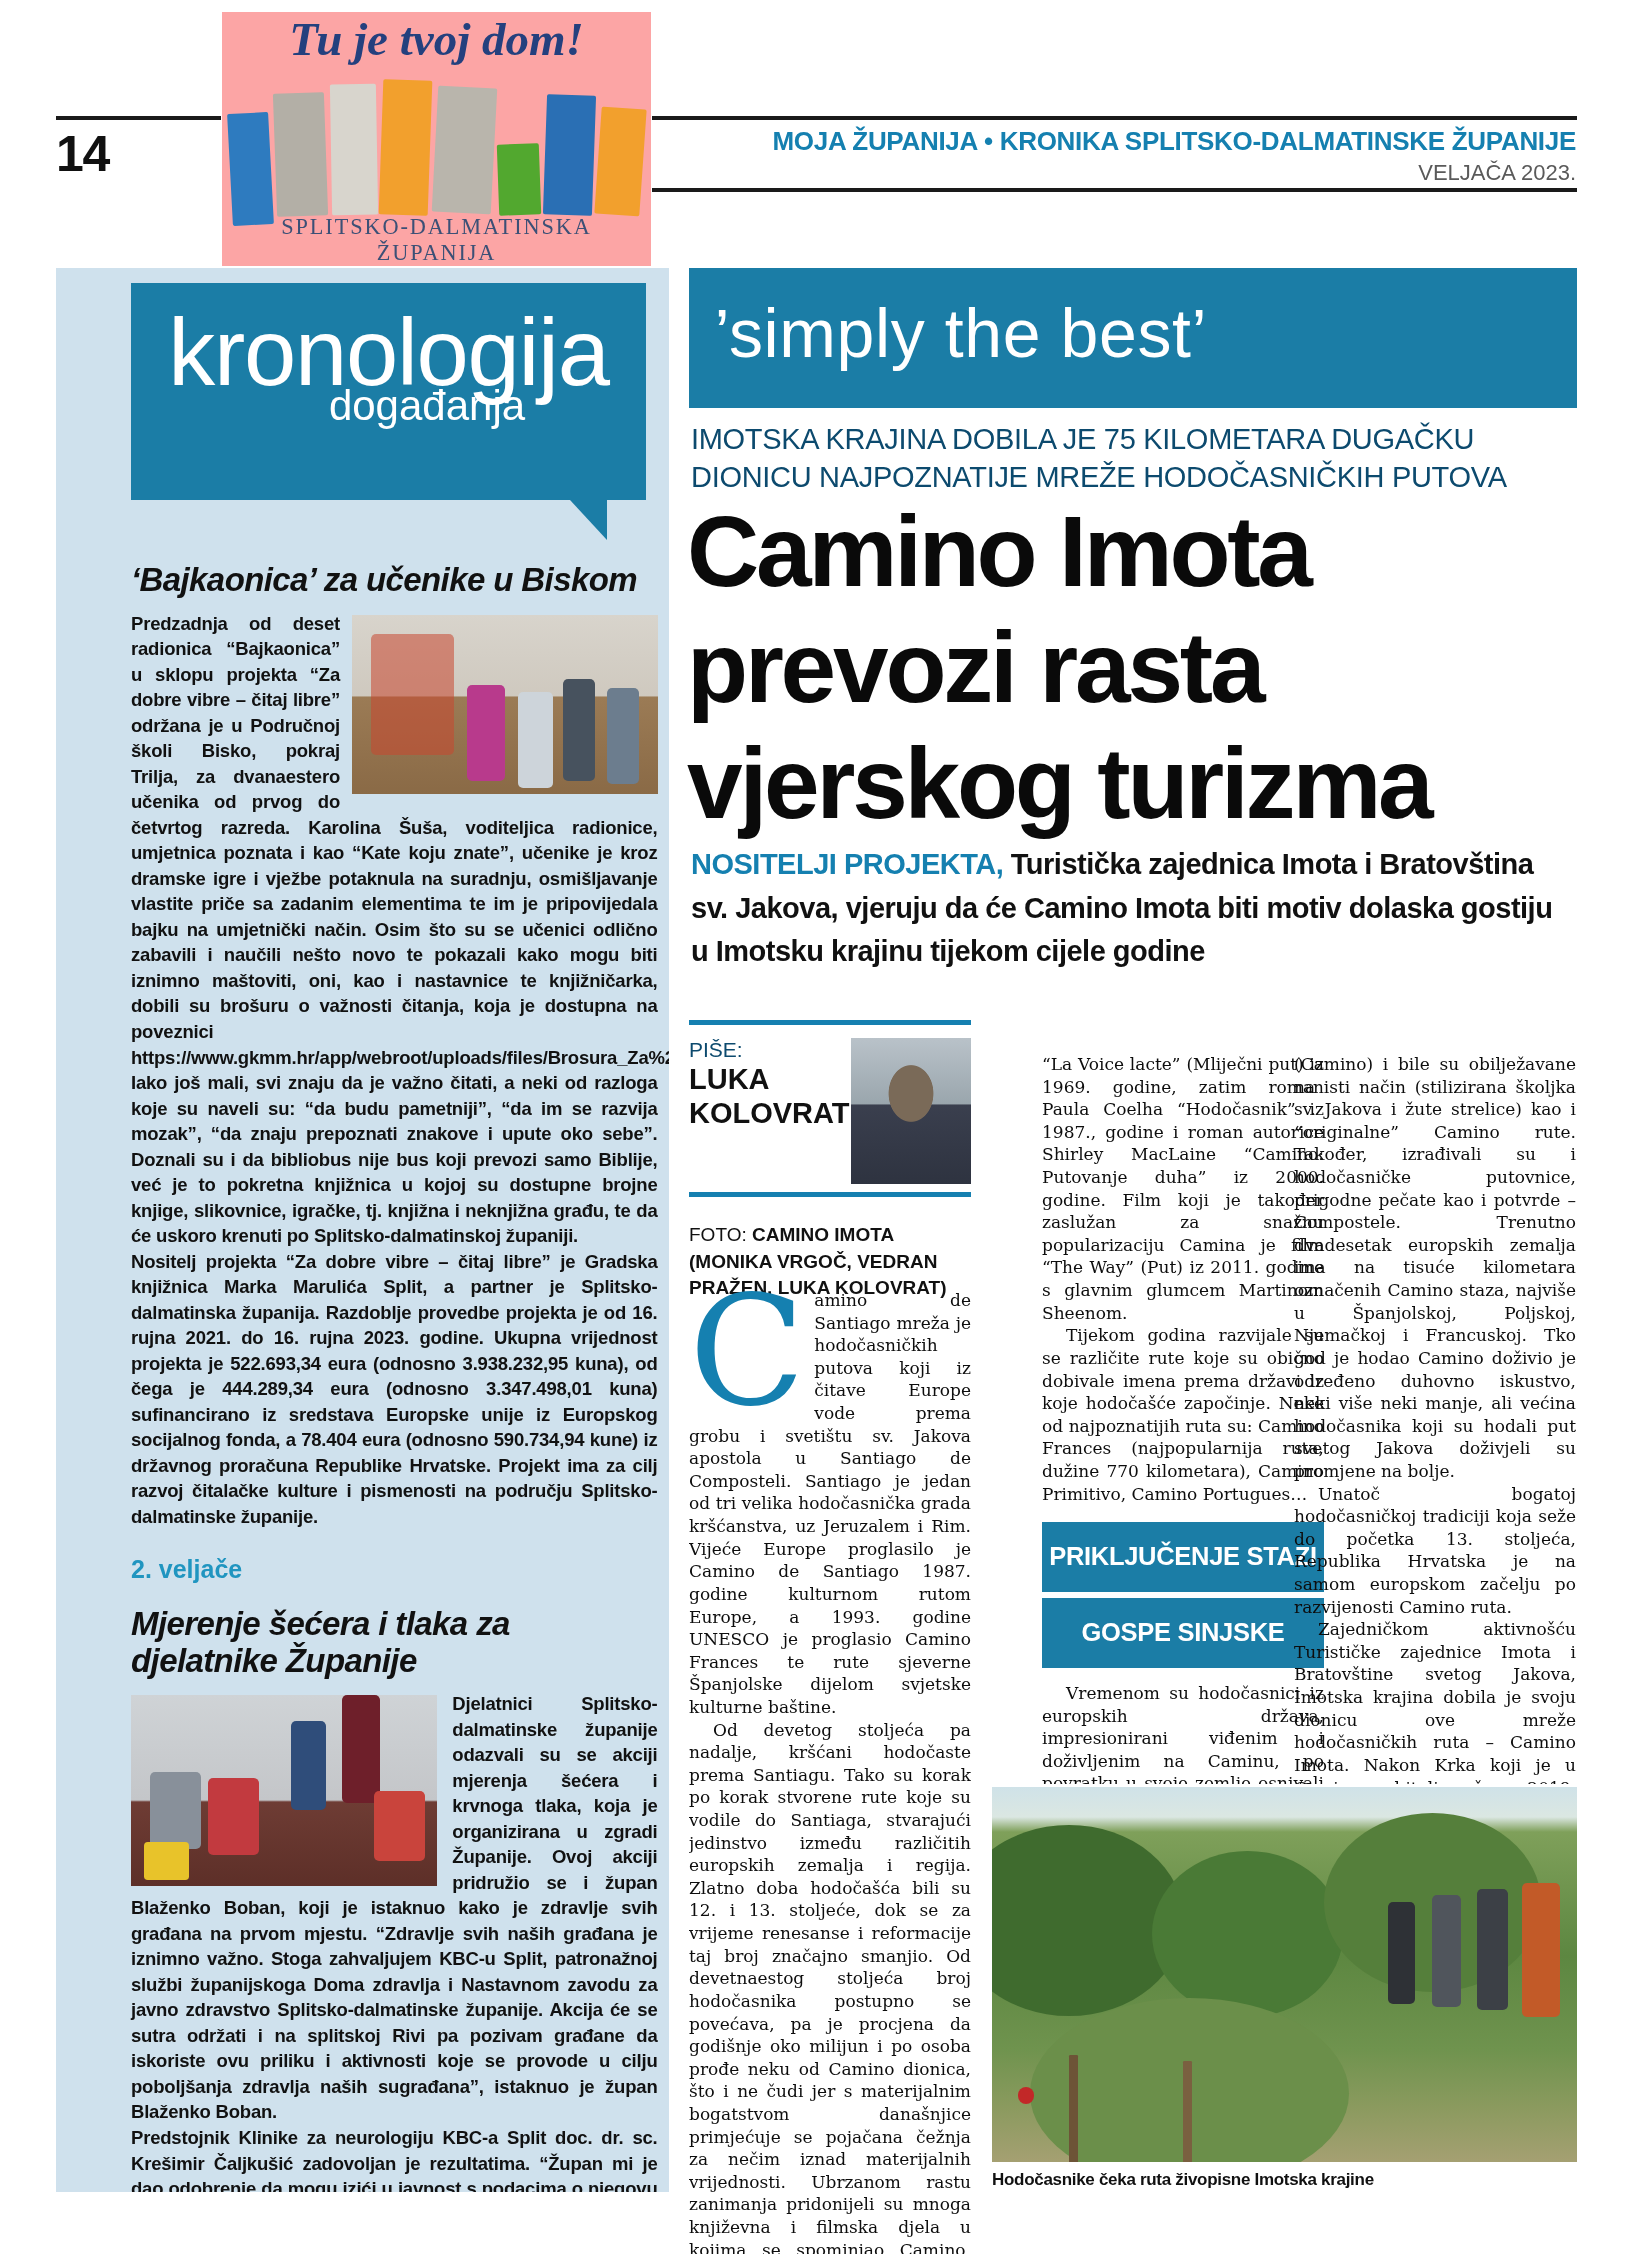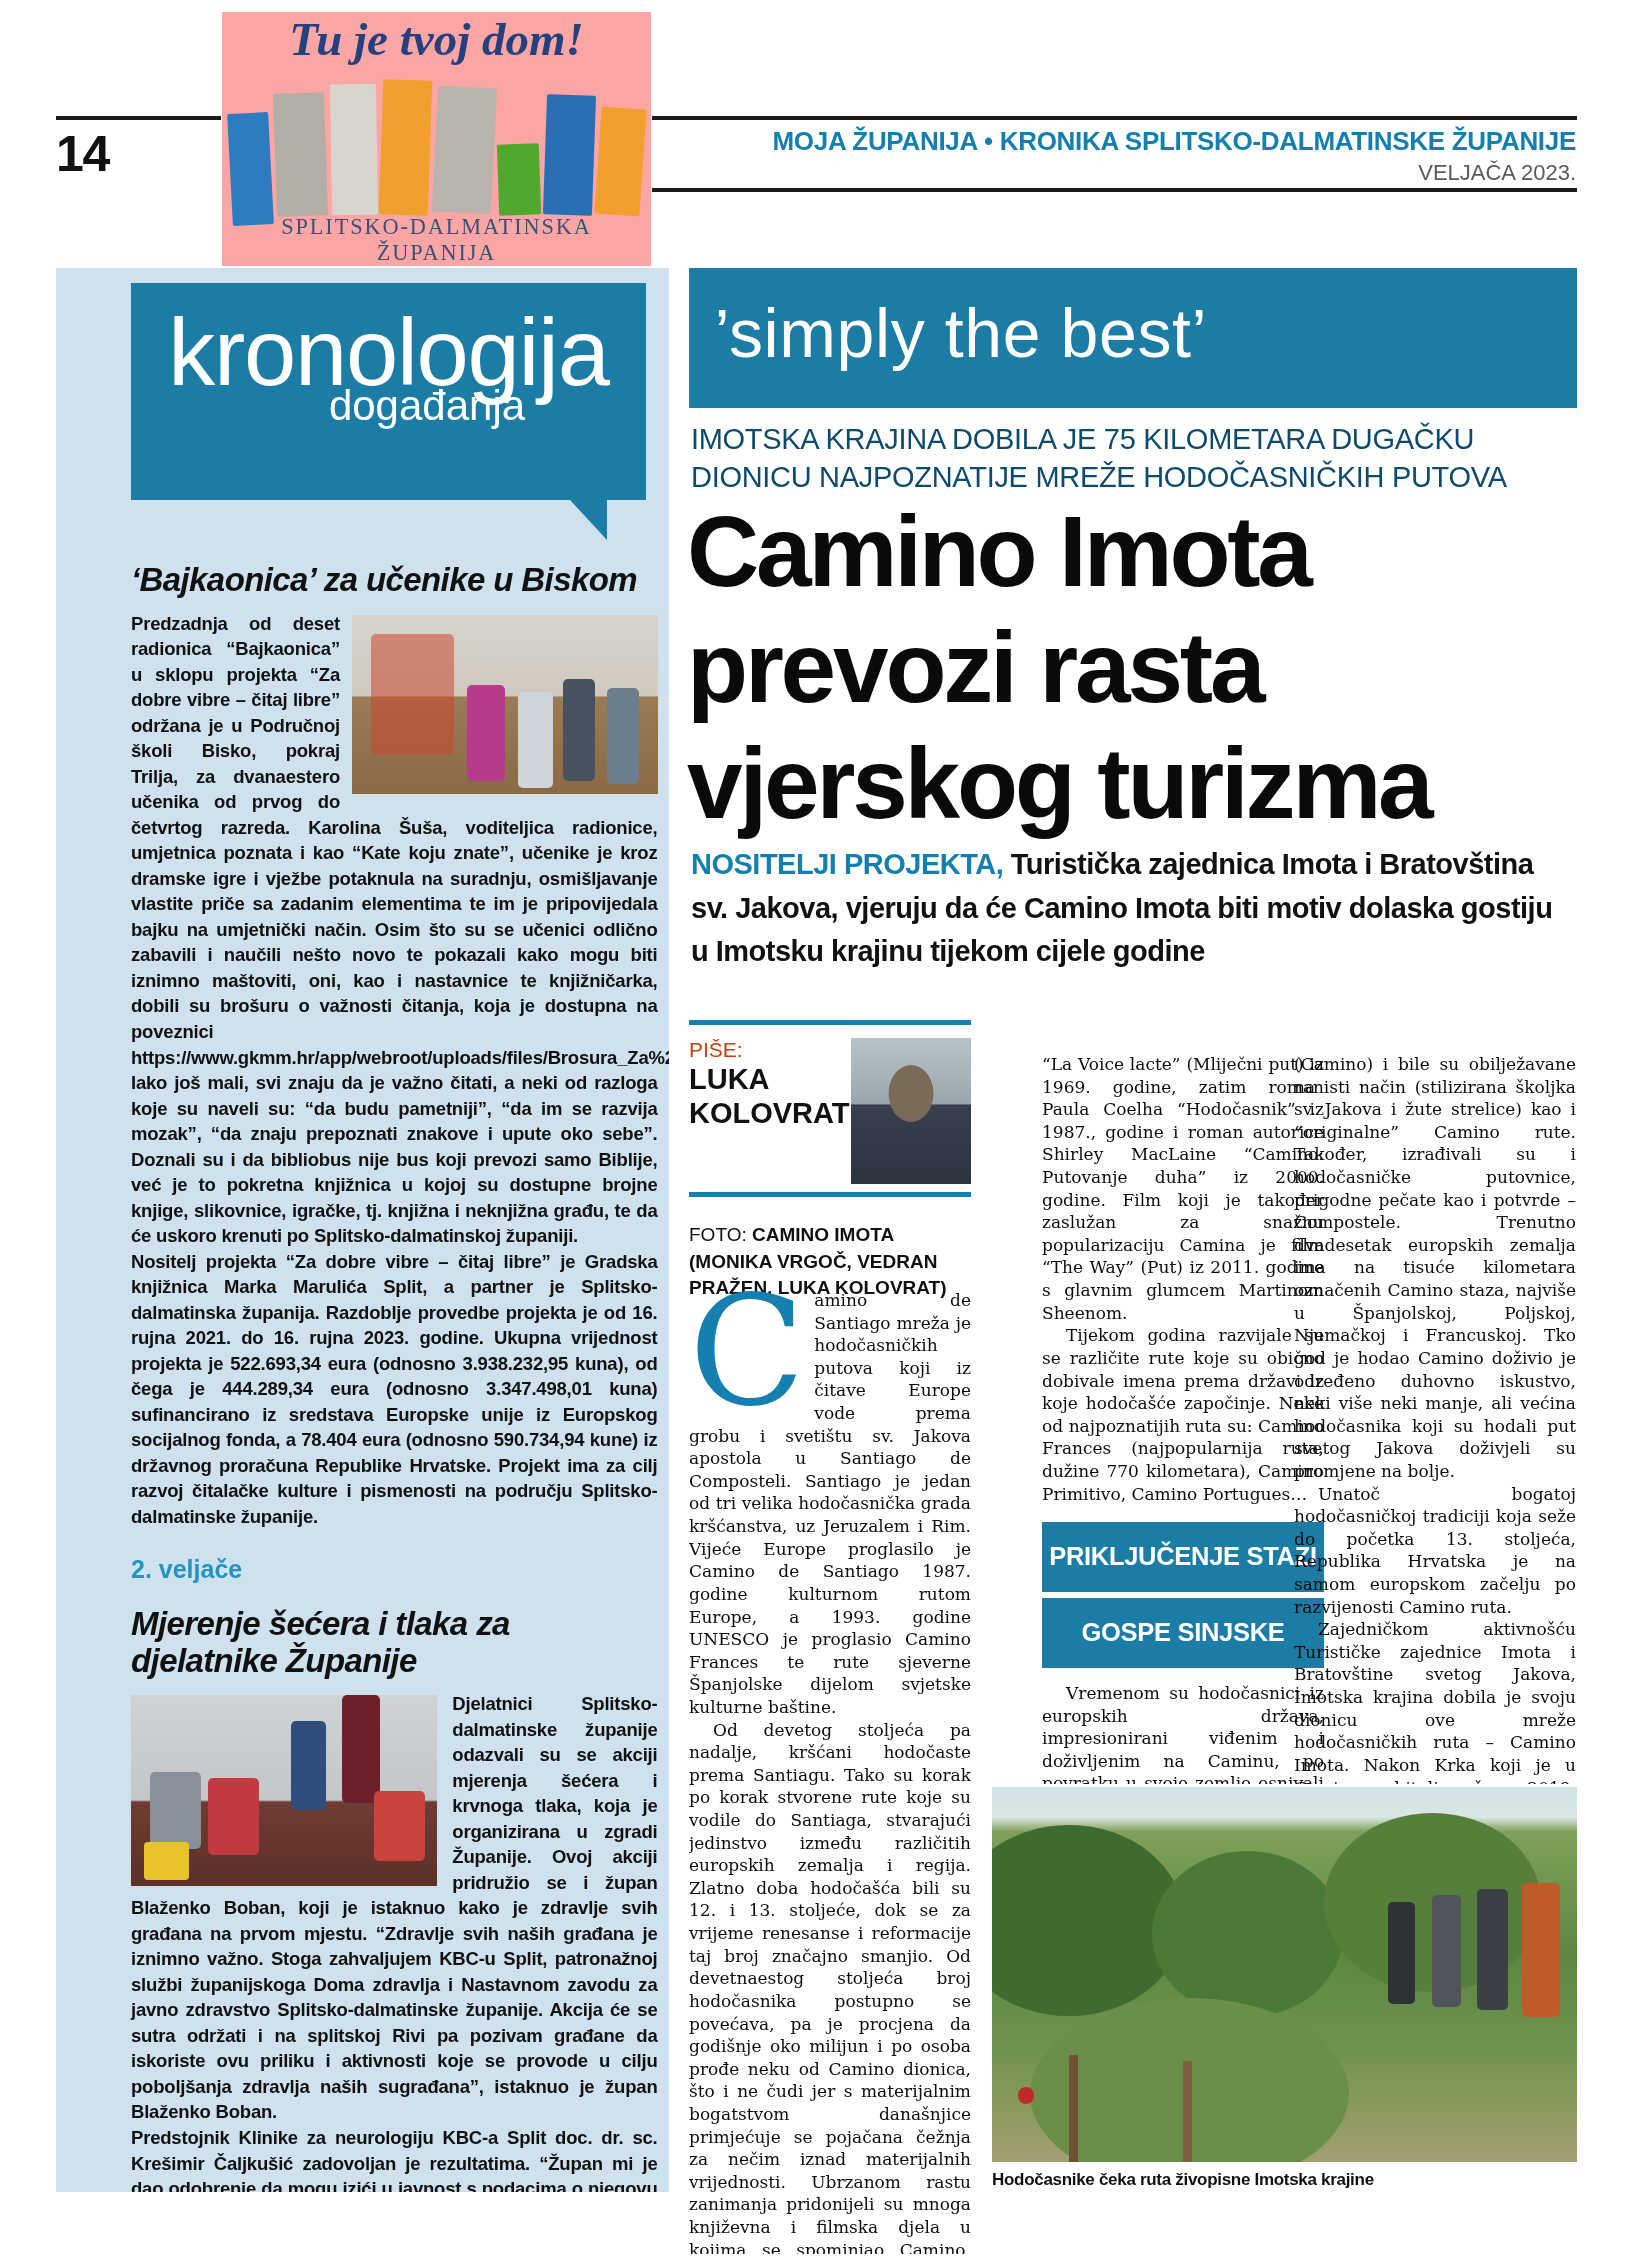--- a/index.html
+++ b/index.html
@@ -42,21 +42,21 @@
   #kicker{position:absolute;left:691px;top:421px;width:874px;font-size:29px;line-height:1.3;
           letter-spacing:-0.3px;color:#0c4a6e;font-stretch:condensed;}
   #headline{position:absolute;left:687px;top:493px;width:894px;font-size:100px;font-weight:700;
             line-height:1.16;letter-spacing:-3.2px;color:#0a0a0a;font-stretch:ultra-condensed;}
   #lead{position:absolute;left:691px;top:843px;width:886px;font-size:29px;font-weight:700;
         line-height:1.5;letter-spacing:-0.5px;font-stretch:condensed;}
   #lead .lbl{color:#1580b0;}
   #byline{position:absolute;left:689px;top:1020px;width:282px;border-top:5.1px solid #1580b0;
           border-bottom:5.1px solid #1580b0;box-sizing:border-box;padding:12.8px 0 11.5px 0;
           display:flex;justify-content:space-between;align-items:flex-start;height:177px;}
-  #byline-label{font-size:21px;color:#c2410c;}
+  #byline-label{font-size:21px;color:#0c4a6e;}
   .byline-name{font-size:29px;font-weight:700;line-height:1.18;}
   #author-photo{width:120px;height:146px;
      background:radial-gradient(ellipse 38px 48px at 50% 38%,#7a6a58 0 58%,transparent 60%),
                 linear-gradient(180deg,#b9c2c9 0%,#9aa6ad 45%,#3a3f4e 46%,#2e3340 100%);}
   #credit{position:absolute;left:689px;top:1222px;width:288px;font-size:19px;font-weight:700;
           line-height:1.4;font-stretch:condensed;}
   #credit .lbl{font-weight:400;}
 
   .col{position:absolute;width:282px;font-family:"DejaVu Serif","Liberation Serif",serif;
        font-size:17px;line-height:1.33;text-align:justify;overflow:hidden;color:#0d0d0d;}

